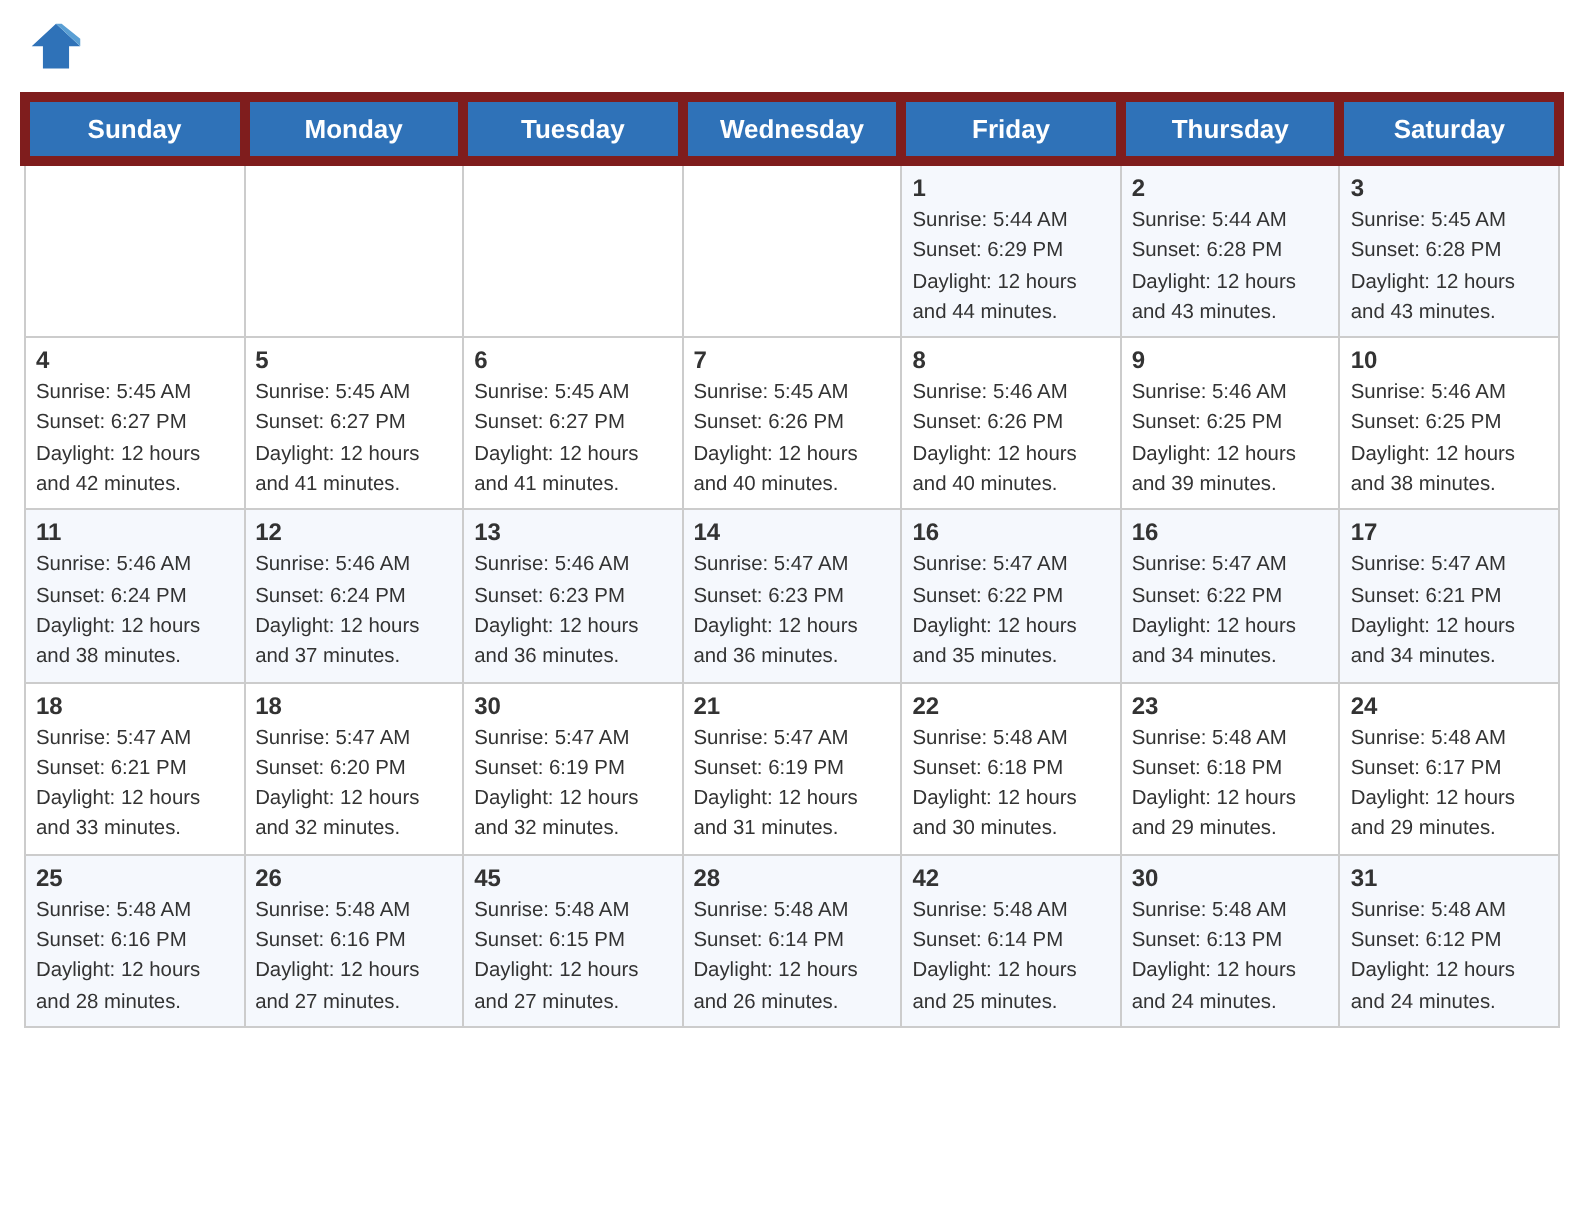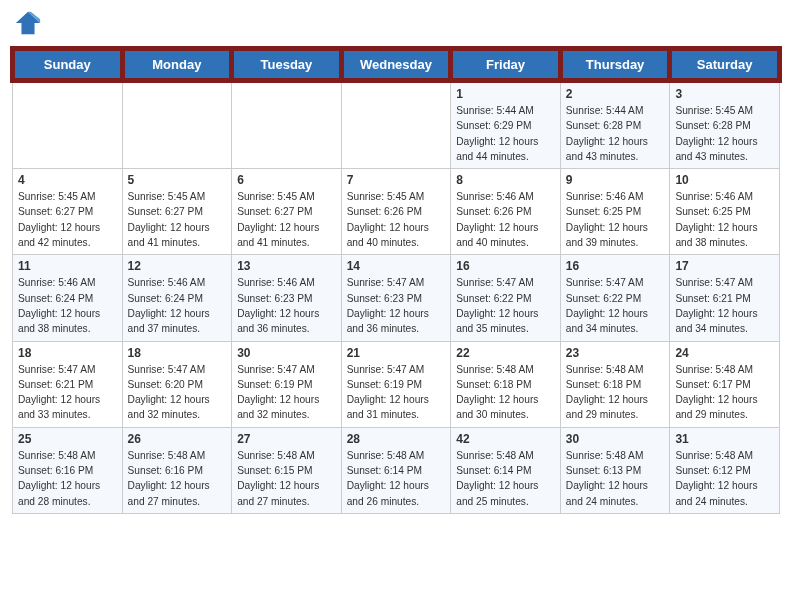--- a/index.html
+++ b/index.html
@@ -318,21 +318,21 @@
 and 28 minutes.</div>
         </td>
         <td>
           <span class="day-num">26</span>
           <div class="day-detail" style="white-space: pre-line;">Sunrise: 5:48 AM
 Sunset: 6:16 PM
 Daylight: 12 hours
 and 27 minutes.</div>
         </td>
         <td>
-          <span class="day-num">27</span>
+          <span class="day-num">45</span>
           <div class="day-detail" style="white-space: pre-line;">Sunrise: 5:48 AM
 Sunset: 6:15 PM
 Daylight: 12 hours
 and 27 minutes.</div>
         </td>
         <td>
           <span class="day-num">28</span>
           <div class="day-detail" style="white-space: pre-line;">Sunrise: 5:48 AM
 Sunset: 6:14 PM
 Daylight: 12 hours

